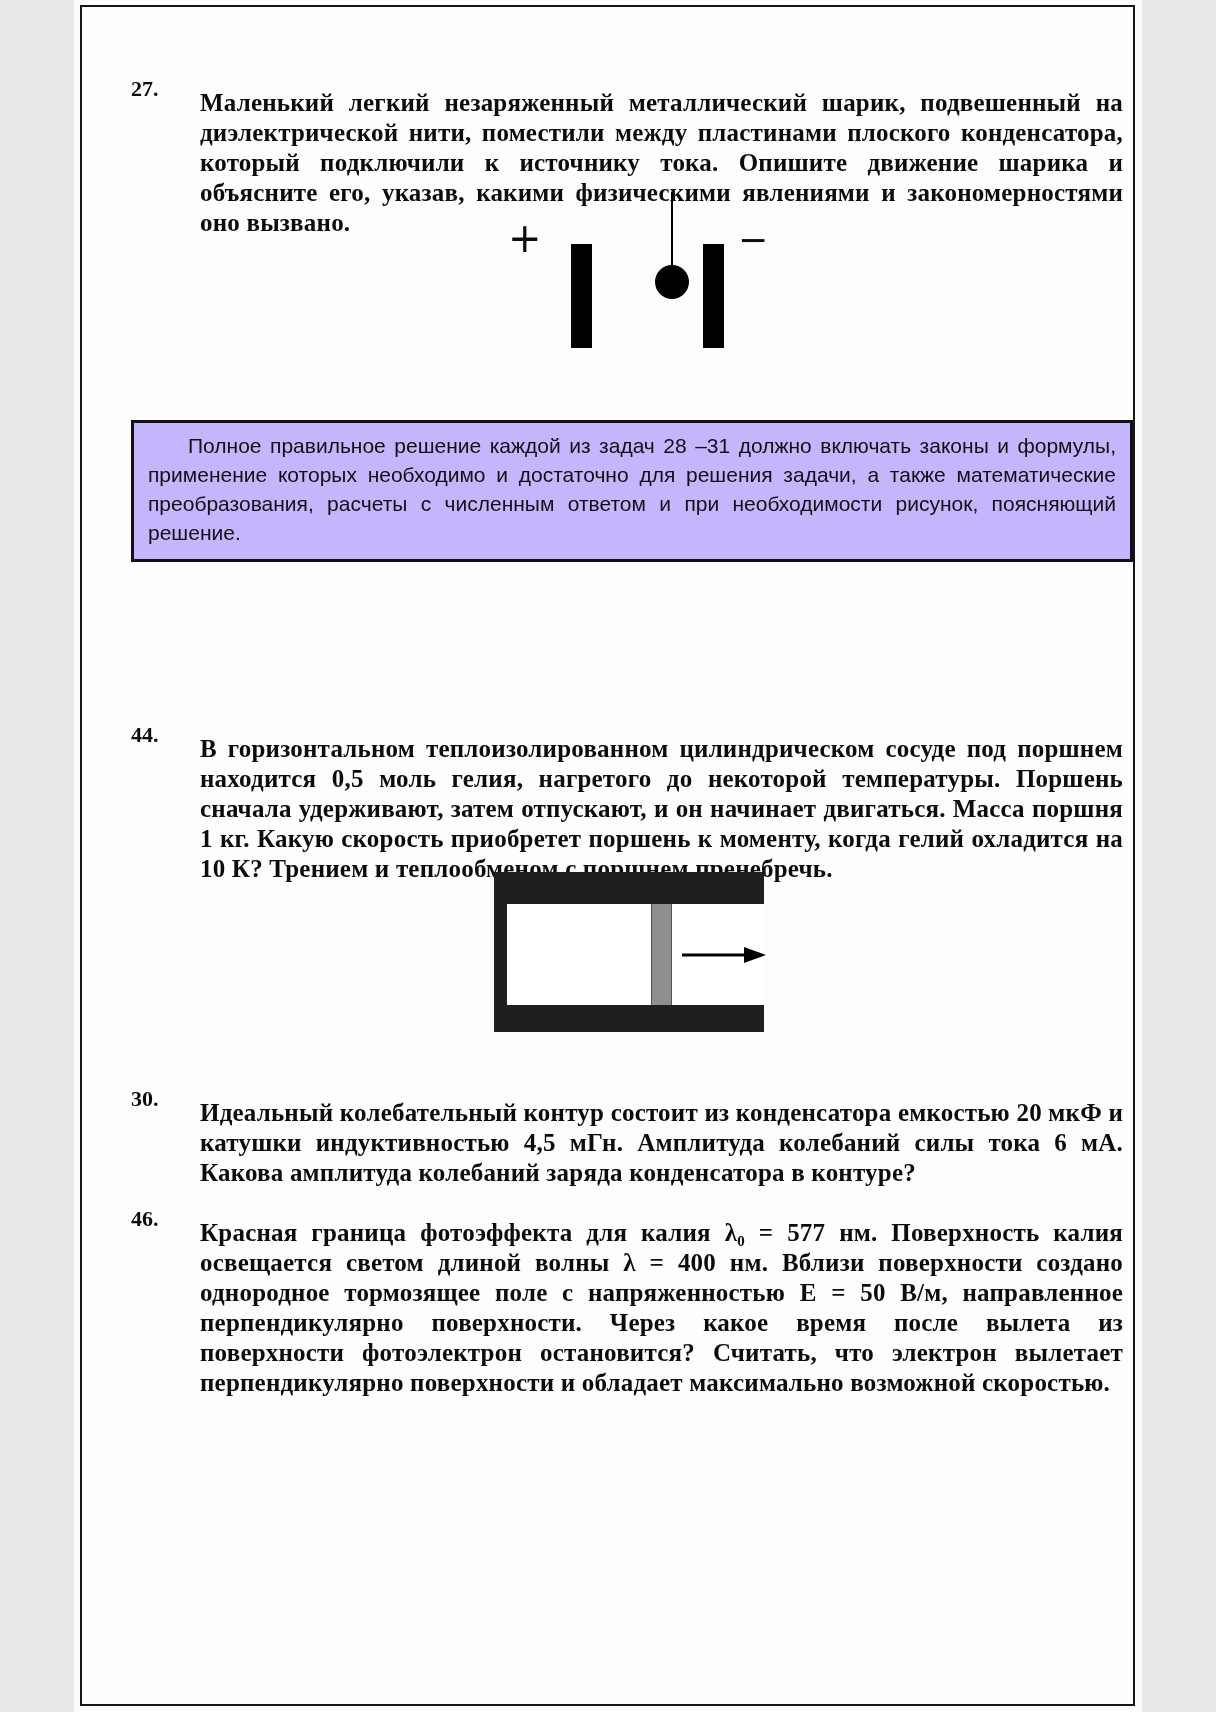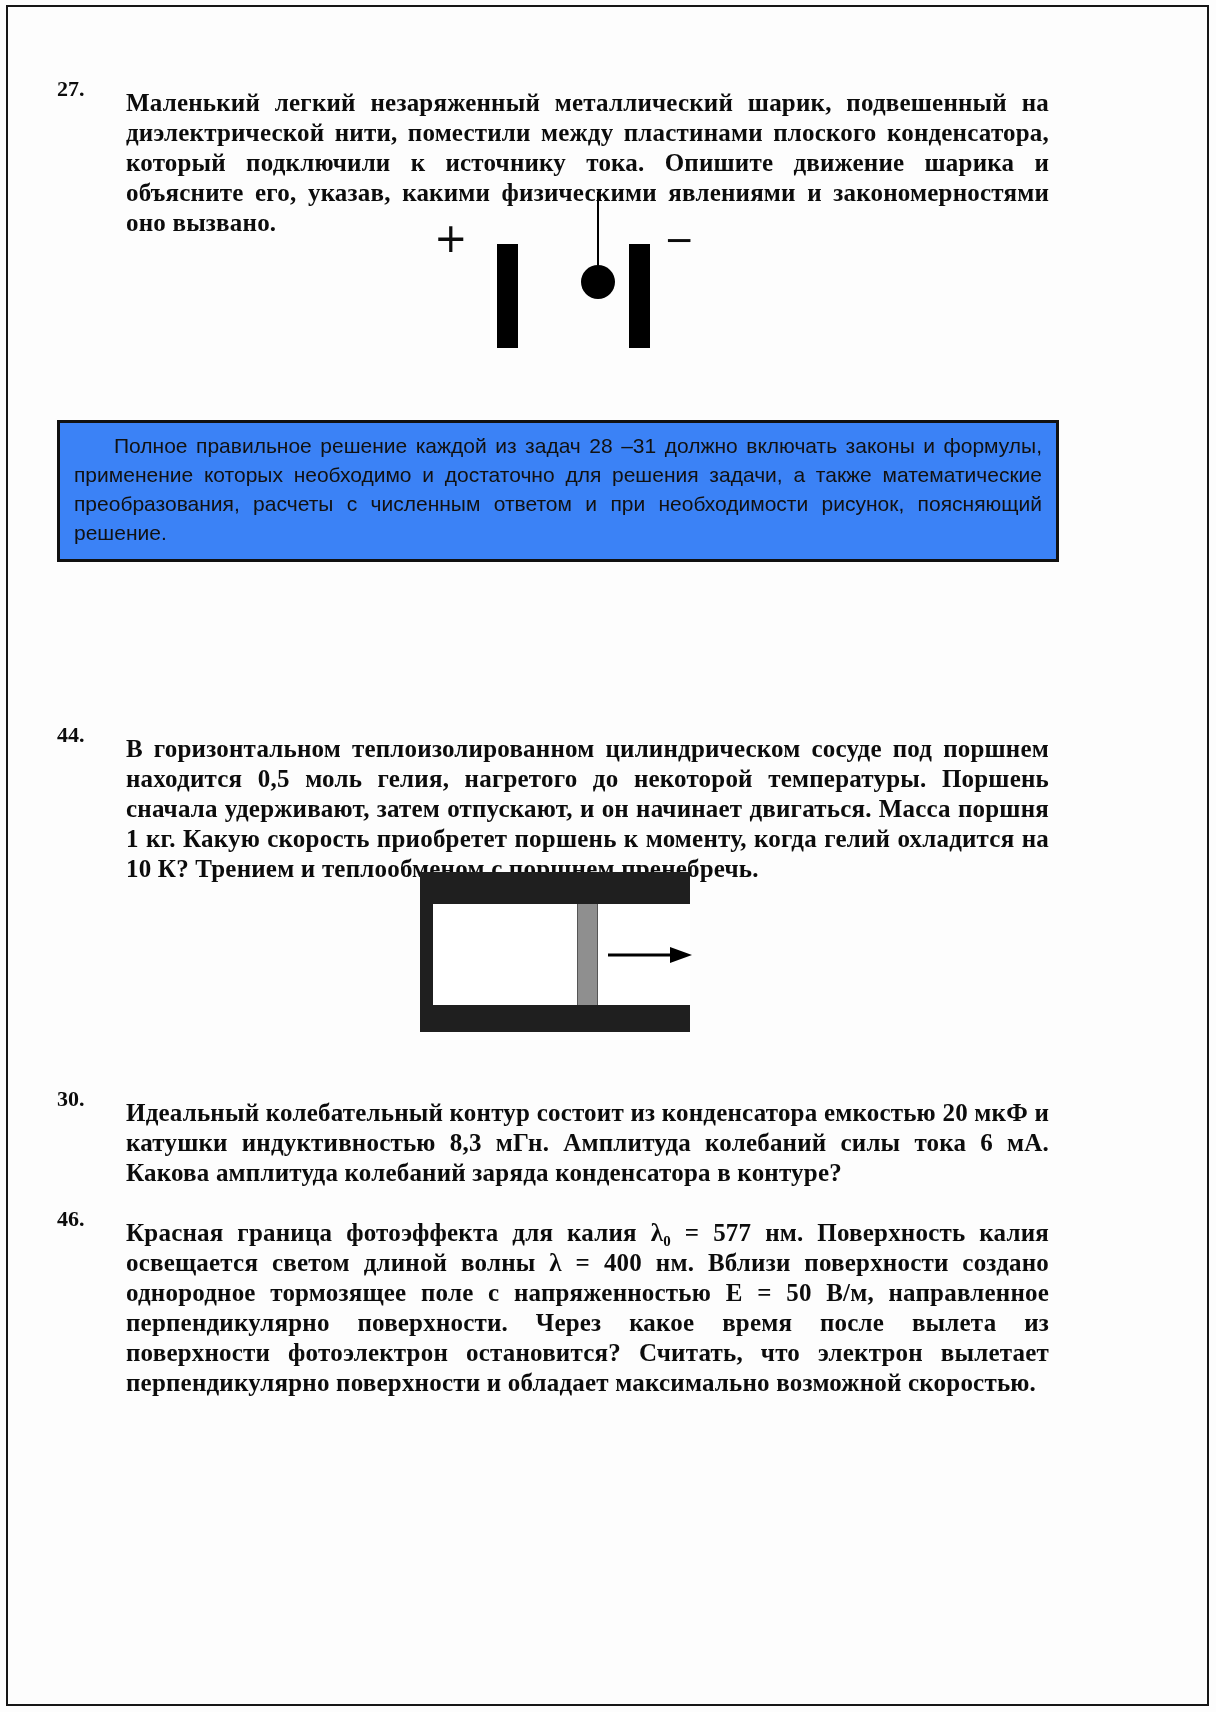--- a/index.html
+++ b/index.html
@@ -2,21 +2,21 @@
 <html><head>
 <meta charset="utf-8">
 <style>
   html, body {
     margin: 0;
     padding: 0;
     background: #e9e9e9;
   }
   .page {
     position: relative;
-    width: 1216px;
+    width: 1068px;
     height: 1712px;
     background: #fdfdfd;
     margin: 0 auto;
     overflow: hidden;
     font-family: "Liberation Serif", serif;
     color: #0c0c0c;
   }
   .scan-border {
     position: absolute;
     left: 6px;
@@ -50,21 +50,21 @@
     letter-spacing: 0.2px;
   }
   
   .notice-box {
     position: absolute;
     left: 57px;
     top: 420px;
     width: 1002px;
     border: 3px solid #111;
     box-sizing: border-box;
-    background: #3b82f6;
+    background: #c4b5fd;
   }
   .notice-text {
     margin: 8px 14px 12px 14px;
     font-family: "Liberation Sans", sans-serif;
     font-size: 21px;
     line-height: 29px;
     text-align: justify;
     text-indent: 40px;
     color: #111;
   }
@@ -211,21 +211,21 @@
     <div class="wall-left"></div>
     <div class="piston"></div>
     <svg class="arrow" width="84" height="22" viewBox="0 0 84 22">
       <line x1="0" y1="11" x2="64" y2="11" stroke="#000" stroke-width="3"></line>
       <polygon points="62,3 84,11 62,19" fill="#000"></polygon>
     </svg>
   </figure>
 
   <section class="problem" style="top:1084px">
     <span class="pnum">30.</span>
-    <p class="ptext">Идеальный колебательный контур состоит из конденсатора емкостью 20 мкФ и катушки индуктивностью 8,3 мГн. Амплитуда колебаний силы тока 6 мА. Какова амплитуда колебаний заряда конденсатора в контуре?</p>
+    <p class="ptext">Идеальный колебательный контур состоит из конденсатора емкостью 20 мкФ и катушки индуктивностью 4,5 мГн. Амплитуда колебаний силы тока 6 мА. Какова амплитуда колебаний заряда конденсатора в контуре?</p>
   </section>
 
   <section class="problem" style="top:1204px">
     <span class="pnum">46.</span>
     <p class="ptext">Красная граница фотоэффекта для калия λ₀ = 577 нм. Поверхность калия освещается светом длиной волны λ = 400 нм. Вблизи поверхности создано однородное тормозящее поле с напряженностью E = 50 В/м, направленное перпендикулярно поверхности. Через какое время после вылета из поверхности фотоэлектрон остановится? Считать, что электрон вылетает перпендикулярно поверхности и обладает максимально возможной скоростью.</p>
   </section>
 
 
 </div>
 

